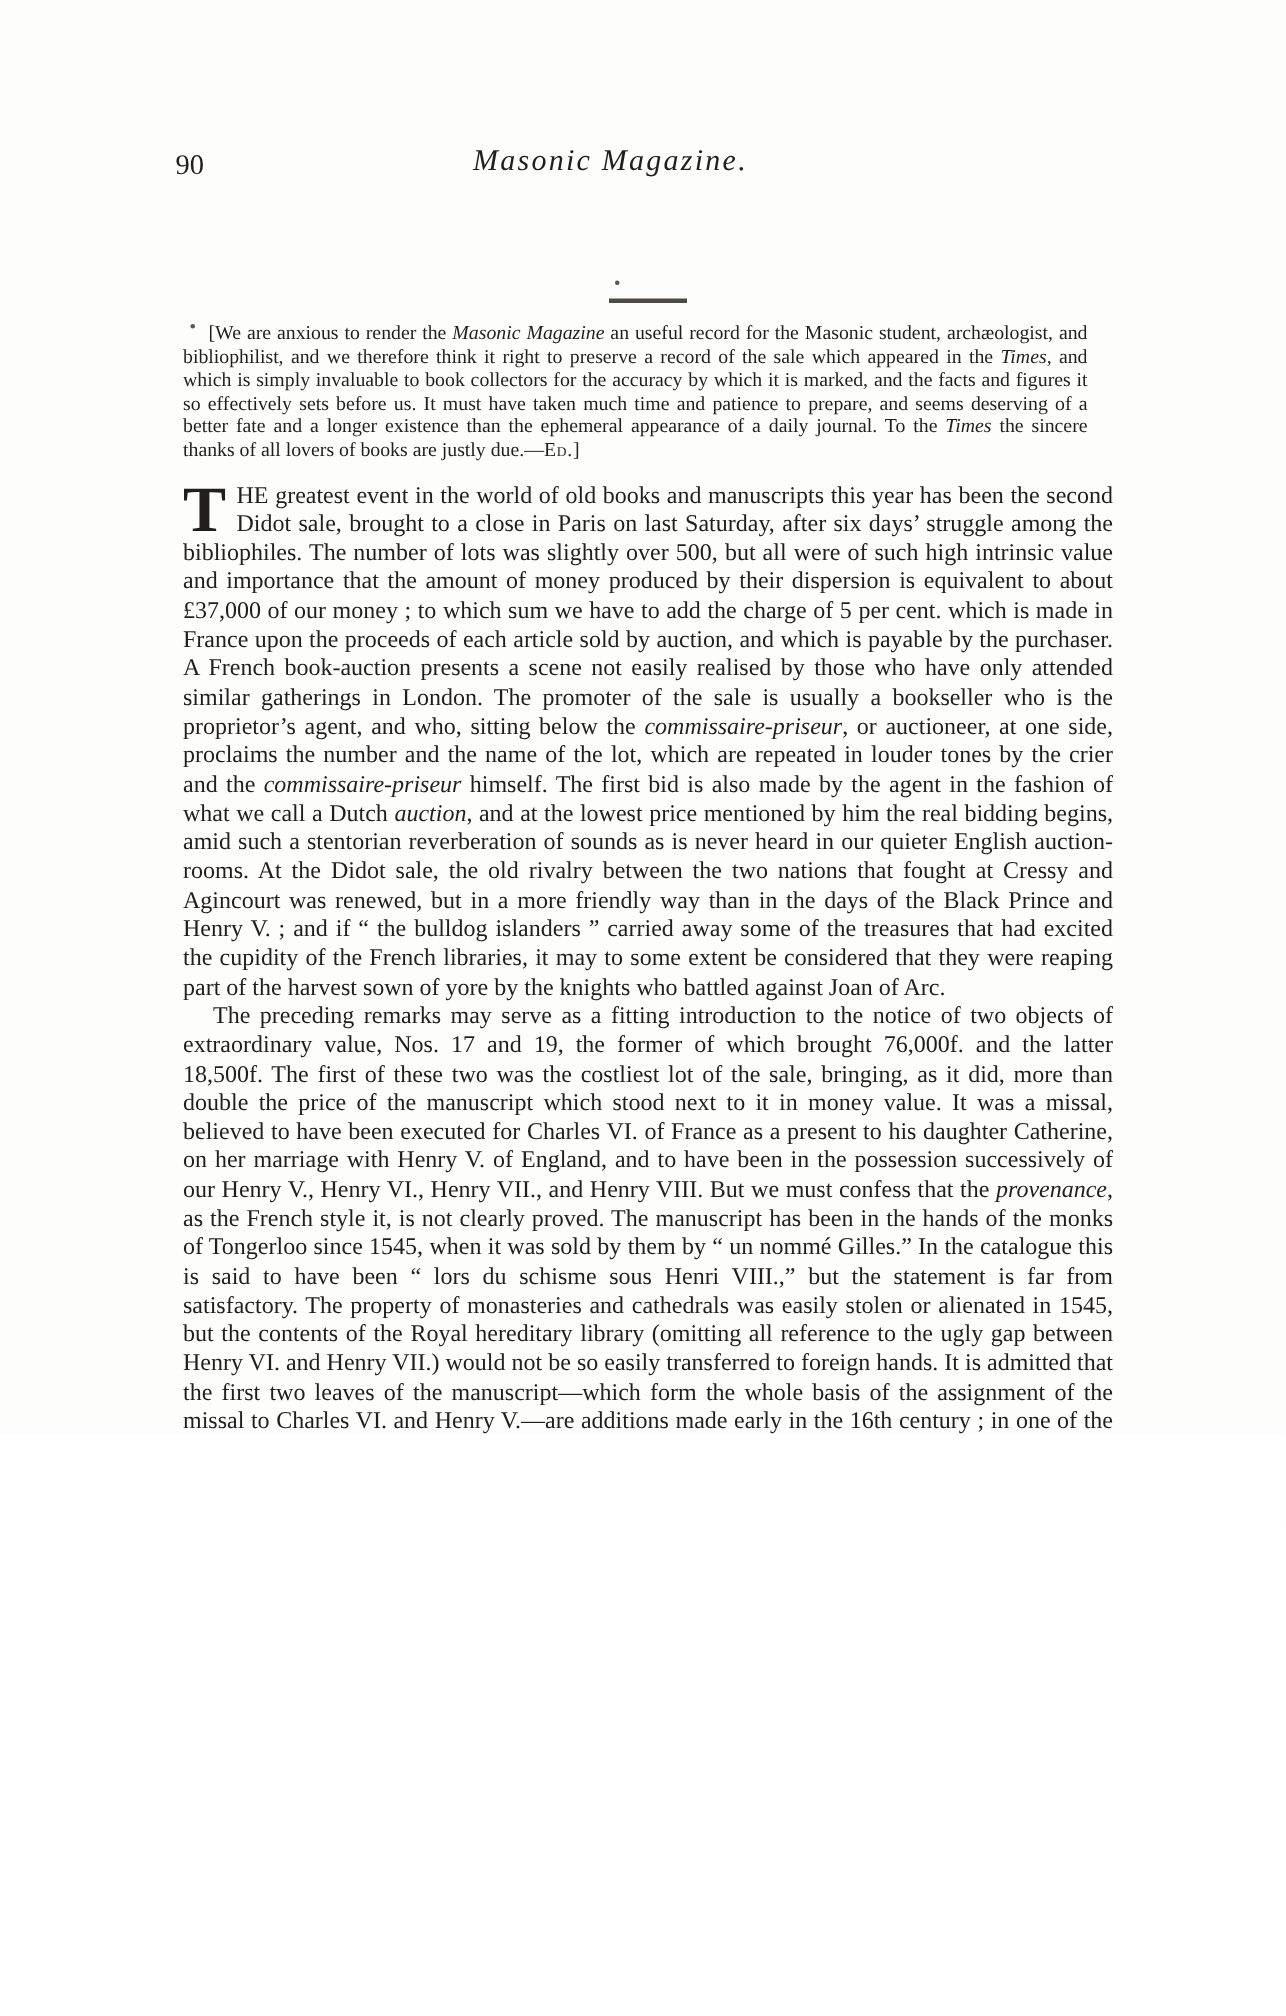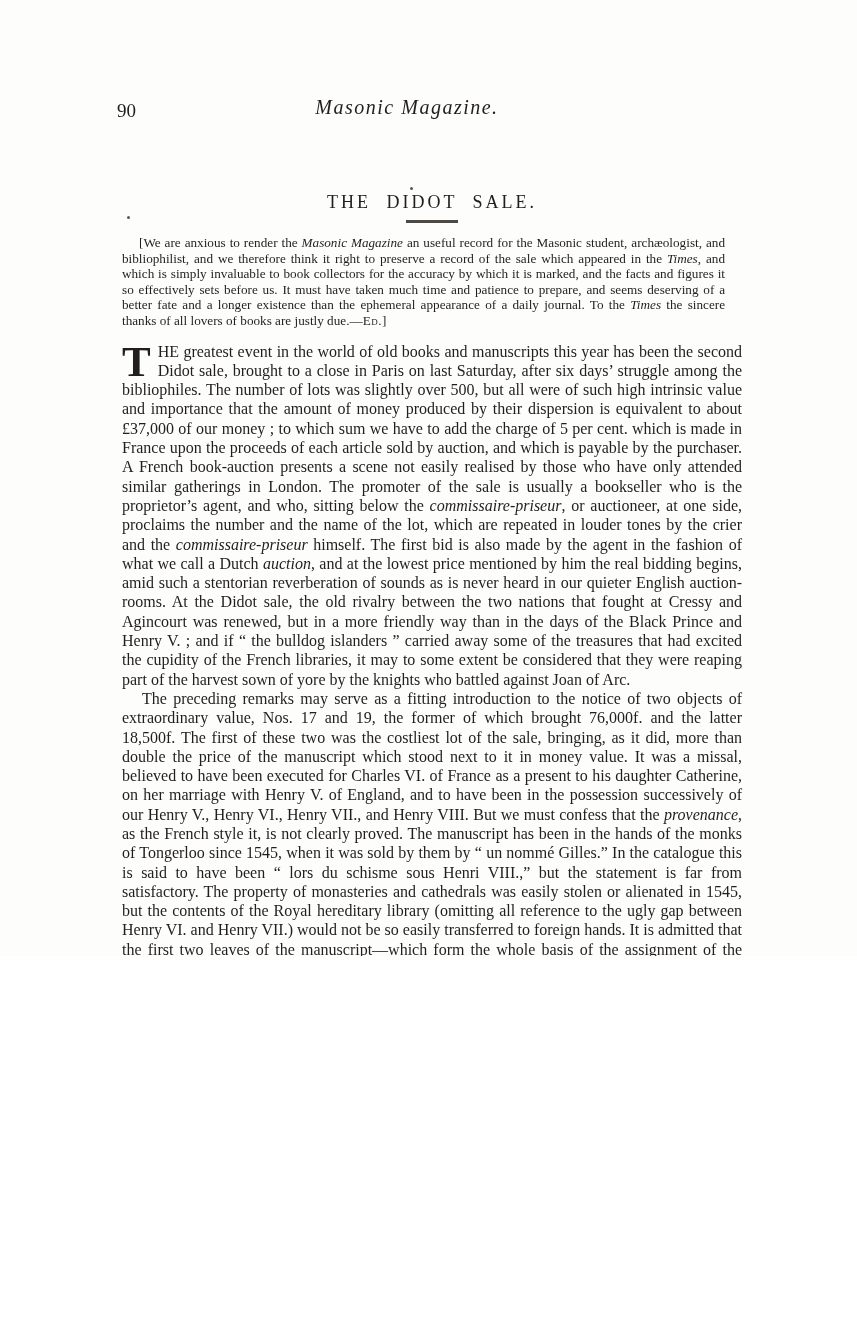--- a/index.html
+++ b/index.html
@@ -77,21 +77,20 @@
 <body>
 
 <div class="page">
 
   <div class="page-number">90</div>
 
   <div class="running-title">Masonic Magazine.</div>
 
   <div class="article">
 
-    <h1 class="article-title">THE DIDOT SALE.</h1>
 
     <div class="title-rule"></div>
 
     <p class="editorial-note"><span>[We are anxious to render the </span><span class="run-italic">Masonic Magazine</span><span> an useful record for the Masonic student, archæologist, and bibliophilist, and we therefore think it right to preserve a record of the sale which appeared in the </span><span class="run-italic">Times</span><span>, and which is simply invaluable to book collectors for the accuracy by which it is marked, and the facts and figures it so effectively sets before us. It must have taken much time and patience to prepare, and seems deserving of a better fate and a longer existence than the ephemeral appearance of a daily journal. To the </span><span class="run-italic">Times</span><span> the sincere thanks of all lovers of books are justly due.—</span><span class="run-smallcaps">Ed.</span><span>]</span></p>
 
     <div class="body-text">
 
       <p class="body-para first"><span class="dropcap">T</span><span><span>HE greatest event in the world of old books and manuscripts this year has been the second Didot sale, brought to a close in Paris on last Saturday, after six days’ struggle among the bibliophiles. The number of lots was slightly over 500, but all were of such high intrinsic value and importance that the amount of money produced by their dispersion is equivalent to about £37,000 of our money ; to which sum we have to add the charge of 5 per cent. which is made in France upon the proceeds of each article sold by auction, and which is payable by the purchaser. A French book-auction presents a scene not easily realised by those who have only attended similar gatherings in London. The promoter of the sale is usually a bookseller who is the proprietor’s agent, and who, sitting below the </span><span class="run-italic">commissaire-priseur</span><span>, or auctioneer, at one side, proclaims the number and the name of the lot, which are repeated in louder tones by the crier and the </span><span class="run-italic">commissaire-priseur</span><span> himself. The first bid is also made by the agent in the fashion of what we call a Dutch </span><span class="run-italic">auction</span><span>, and at the lowest price mentioned by him the real bidding begins, amid such a stentorian reverberation of sounds as is never heard in our quieter English auction-rooms. At the Didot sale, the old rivalry between the two nations that fought at Cressy and Agincourt was renewed, but in a more friendly way than in the days of the Black Prince and Henry V. ; and if “ the bulldog islanders ” carried away some of the treasures that had excited the cupidity of the French libraries, it may to some extent be considered that they were reaping part of the harvest sown of yore by the knights who battled against Joan of Arc.</span></span></p>
 
       <p class="body-para indent"><span><span>The preceding remarks may serve as a fitting introduction to the notice of two objects of extraordinary value, Nos. 17 and 19, the former of which brought 76,000f. and the latter 18,500f. The first of these two was the costliest lot of the sale, bringing, as it did, more than double the price of the manuscript which stood next to it in money value. It was a missal, believed to have been executed for Charles VI. of France as a present to his daughter Catherine, on her marriage with Henry V. of England, and to have been in the possession successively of our Henry V., Henry VI., Henry VII., and Henry VIII. But we must confess that the </span><span class="run-italic">provenance</span><span>, as the French style it, is not clearly proved. The manuscript has been in the hands of the monks of Tongerloo since 1545, when it was sold by them by “ un nommé Gilles.” In the catalogue this is said to have been “ lors du schisme sous Henri VIII.,” but the statement is far from satisfactory. The property of monasteries and cathedrals was easily stolen or alienated in 1545, but the contents of the Royal hereditary library (omitting all reference to the ugly gap between Henry VI. and Henry VII.) would not be so easily transferred to foreign hands. It is admitted that the first two leaves of the manuscript—which form the whole basis of the assignment of the missal to Charles VI. and Henry V.—are additions made early in the 16th century ; in one of the two instances it is supposed that the new leaf was a copy of the actual original which had been lost by attrition ; but the assumption is gratuitous, and a tradition of over three centuries is not sufficient to identify the Didot manuscript with what it is asserted to be. We have no doubt that the circumstances were sufficiently</span></span></p>

